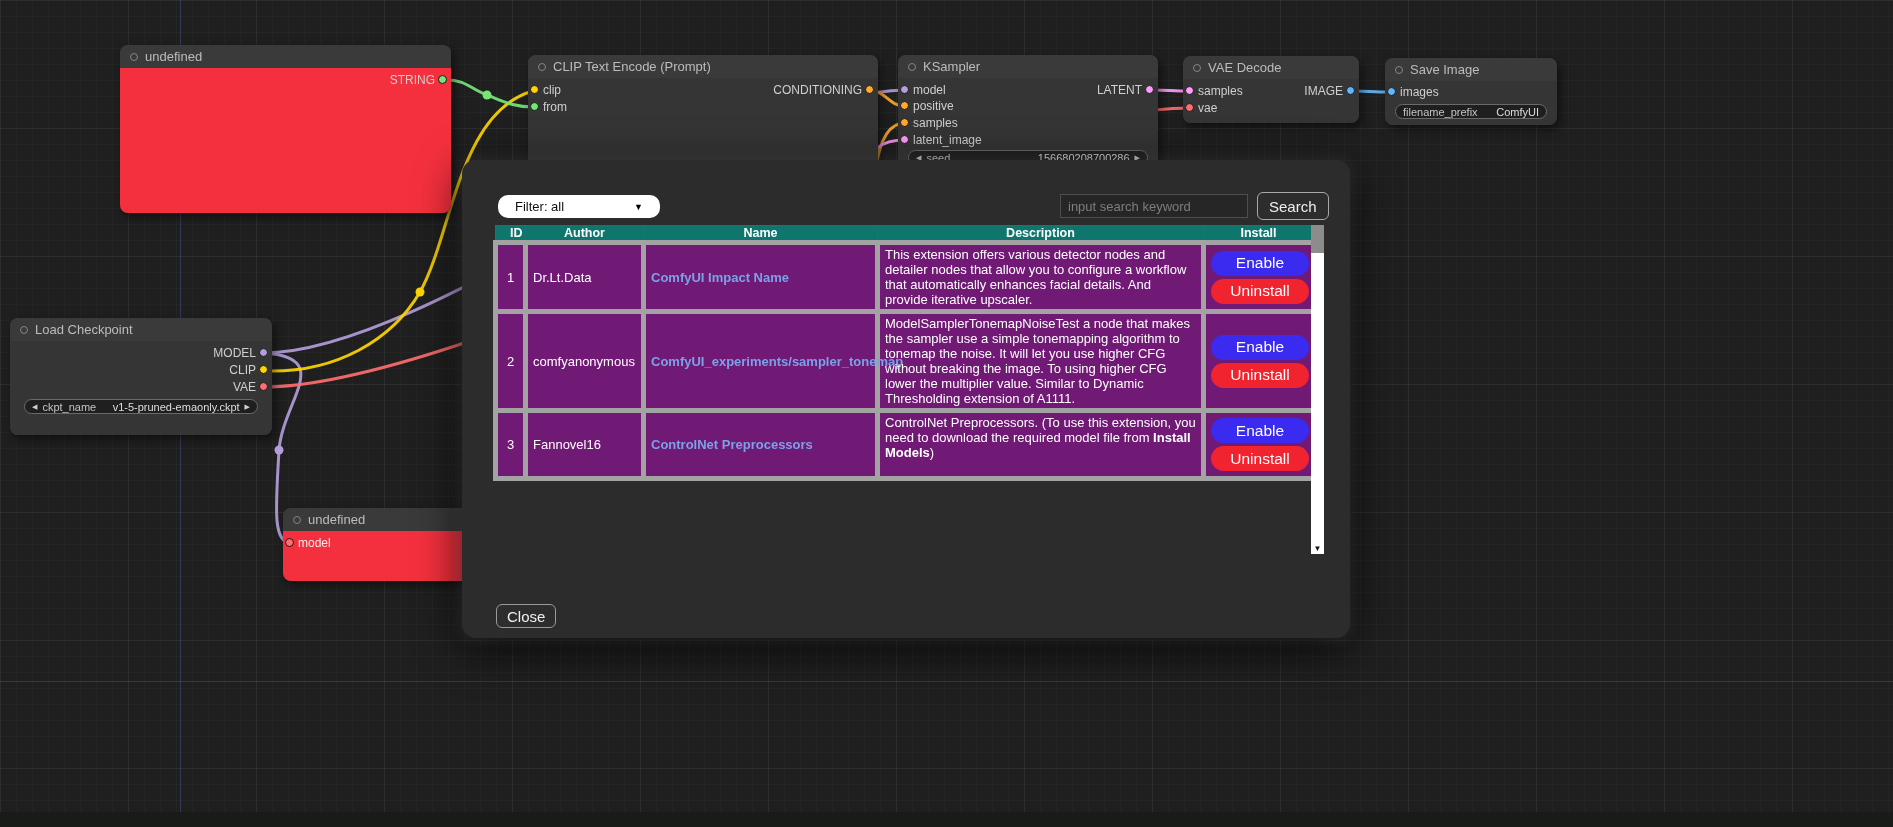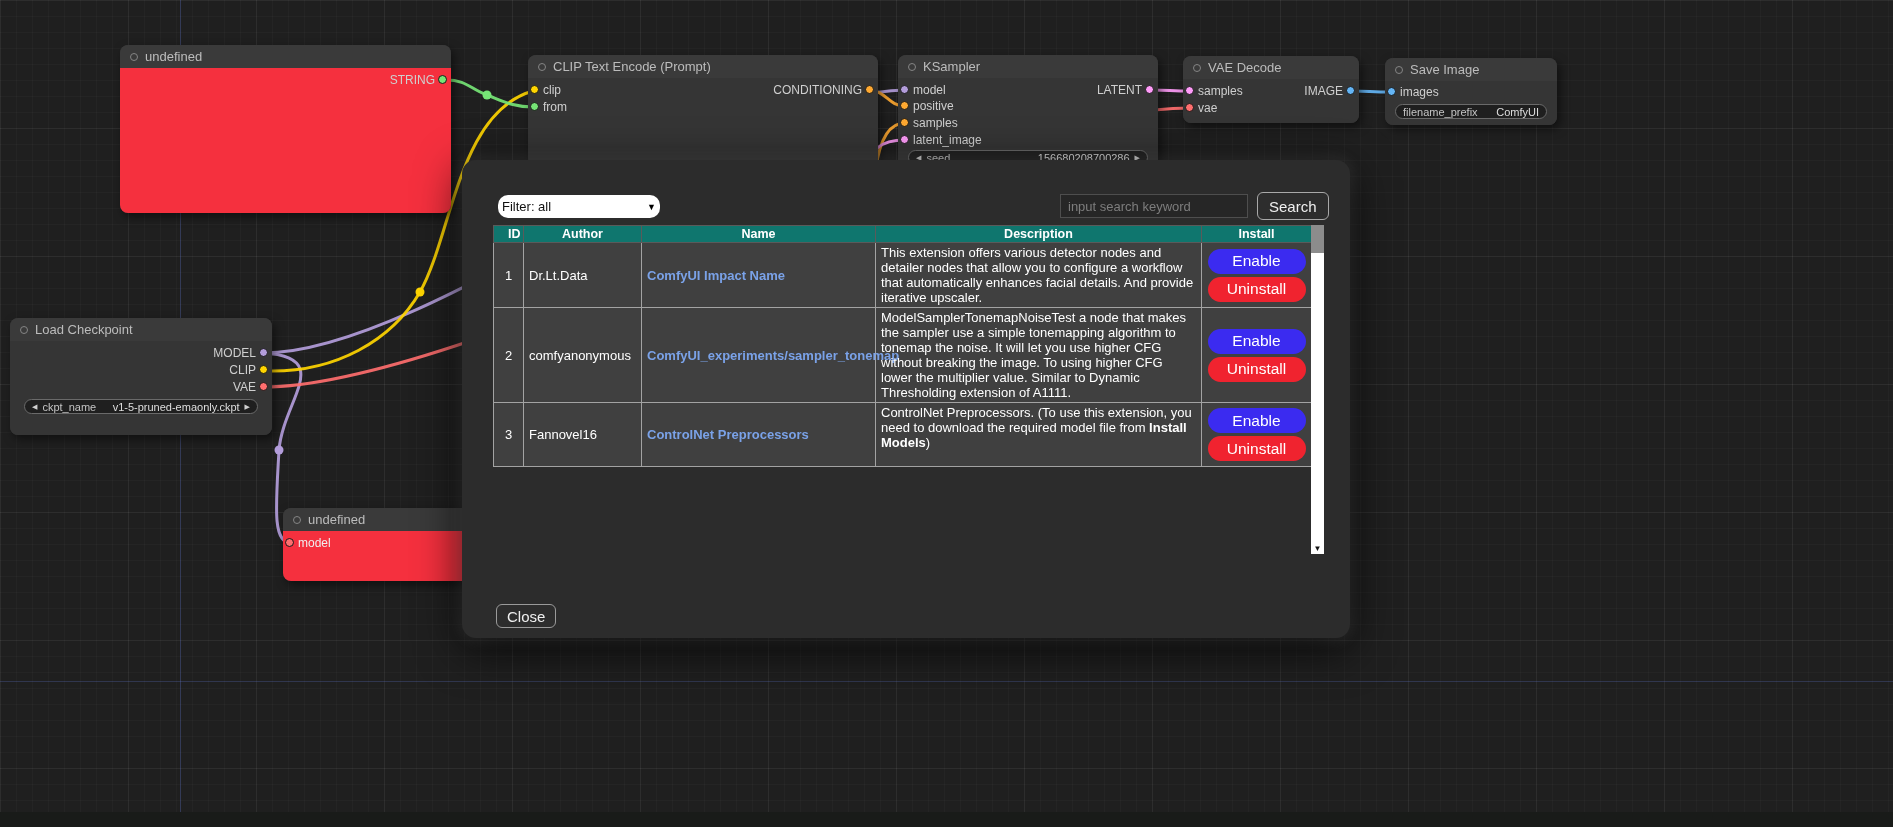--- a/index.html
+++ b/index.html
@@ -43,30 +43,30 @@
   .bgc-latent{background:var(--c-latent);} .bgc-image{background:var(--c-image);}
   .bgc-string{background:var(--c-string);}
   .widget { position:absolute; height:15px; background:#1f1f1f; border:1px solid #6a6a6a; border-radius:8px; display:flex; align-items:center; gap:5px; padding:0 7px; font-size:11px; color:#c4c4c4; }
   .widget .arrow { font-size:7px; color:#cfcfcf; line-height:1; }
   .widget .wval { margin-left:auto; color:#dedede; white-space:nowrap; }
   .slot .slabel { white-space:nowrap; }
 
   
   .modal { position:absolute; left:462px; top:160px; width:888px; height:478px; z-index:10; background:#2c2c2c; border-radius:14px;
     box-shadow:0 0 14px 4px rgba(255,255,255,.07), 0 10px 45px rgba(0,0,0,.8); }
-  .filter-select { position:absolute; left:36px; top:35px; width:162px; height:23px; background:#fff; color:#111; border-radius:10px; display:flex; align-items:center; justify-content:space-between; padding:0 4px; font-size:13px; cursor:pointer; }
+  .filter-select { position:absolute; left:36px; top:35px; width:162px; height:23px; background:#fff; color:#111; border-radius:10px; display:flex; align-items:center; justify-content:space-between; padding:0 17px; font-size:13px; cursor:pointer; }
   .filter-select .caret { font-size:9px; color:#000; }
   .search-input { position:absolute; left:598px; top:34px; width:188px; height:24px; background:#262626; border:1px solid #4e4e4e; color:#ddd; font-size:13px; padding:0 7px; font-family:"Liberation Sans", sans-serif; }
   .search-input::placeholder { color:#7d7d7d; }
   .search-btn { position:absolute; left:795px; top:32px; height:28px; padding:0 11px; background:#2d2d2d; border:1.5px solid #a9a9a9; border-radius:6px; color:#efefef; font-size:15px; font-family:"Liberation Sans", sans-serif; cursor:pointer; }
   .table-wrap { position:absolute; left:31px; top:65px; width:831px; height:329px; }
   table.pkg { border-collapse:collapse; table-layout:fixed; width:818px; }
   table.pkg col.c-id{width:30px;} col.c-author{width:118px;} col.c-name{width:234px;} col.c-desc{width:326px;} col.c-install{width:110px;}
   table.pkg th { background:#0f766e; color:#fff; font-size:12.5px; font-weight:bold; border:1px solid #5a5a5a; height:17px; padding:0 14px; }
-  table.pkg td { background:#404040; color:#fff; border:1px solid #a3a3a3; font-size:13px; padding:2px 5px; }
+  table.pkg td { background:#701a75; color:#fff; border:5px solid #a3a3a3; font-size:13px; padding:2px 5px; }
   td.c-id { text-align:center; }
   td.c-desc { font-size:12.4px; line-height:15px; vertical-align:top; padding:2px 4px; }
   .pkg-link { color:var(--c-link); font-weight:bold; cursor:pointer; text-decoration:none; }
   td.c-install { text-align:center; vertical-align:middle; }
   .pill-btn { display:block; width:98px; height:25px; margin:3px auto; border:none; border-radius:13px; color:#fff; font-size:15.5px; font-family:"Liberation Sans", sans-serif; cursor:pointer; }
   .btn-enable { background:var(--c-enable); }
   .btn-uninstall { background:var(--c-uninstall); }
   .sb { position:absolute; right:0; top:0; width:13px; height:329px; background:#ffffff; display:flex; flex-direction:column; cursor:pointer; }
   .sb-thumb { height:28px; background:#8c8c8c; }
   .sb-fill { flex:1; }

